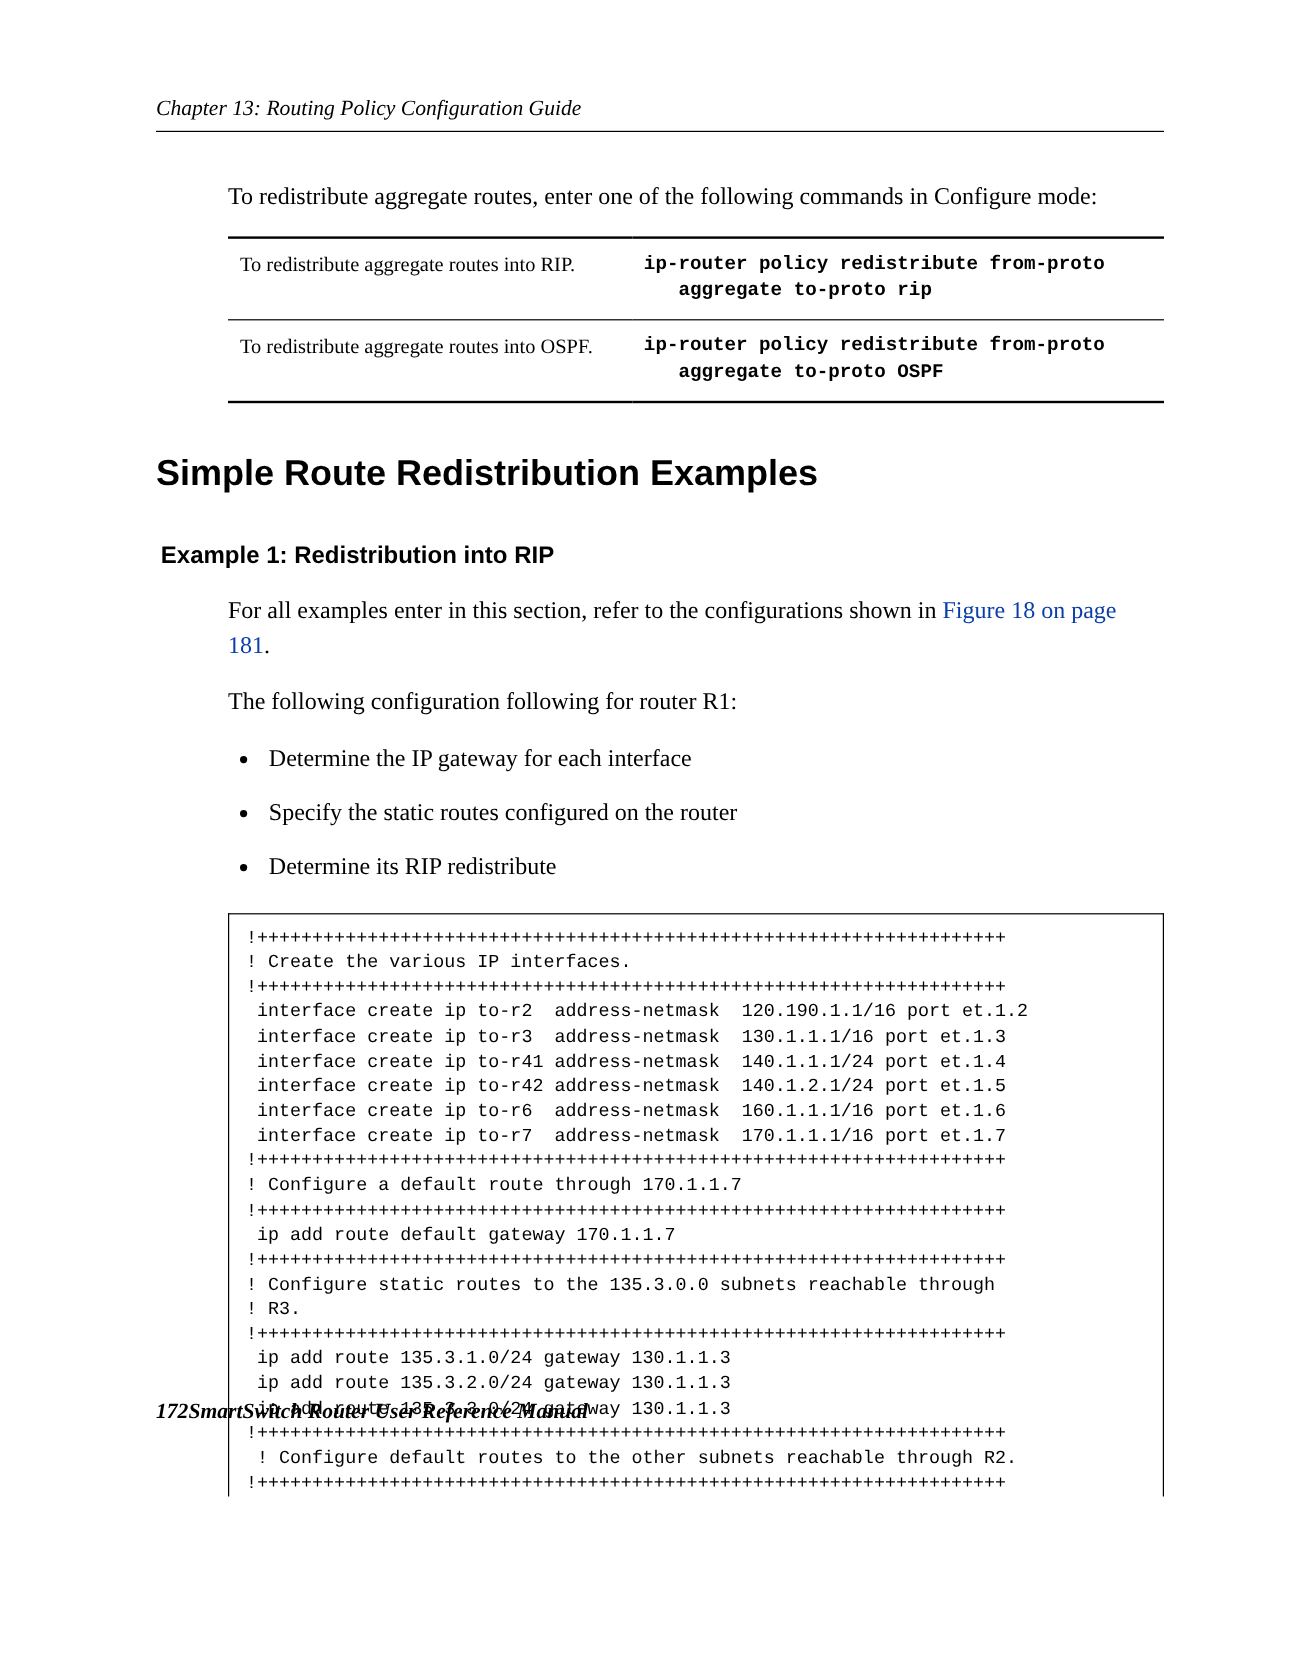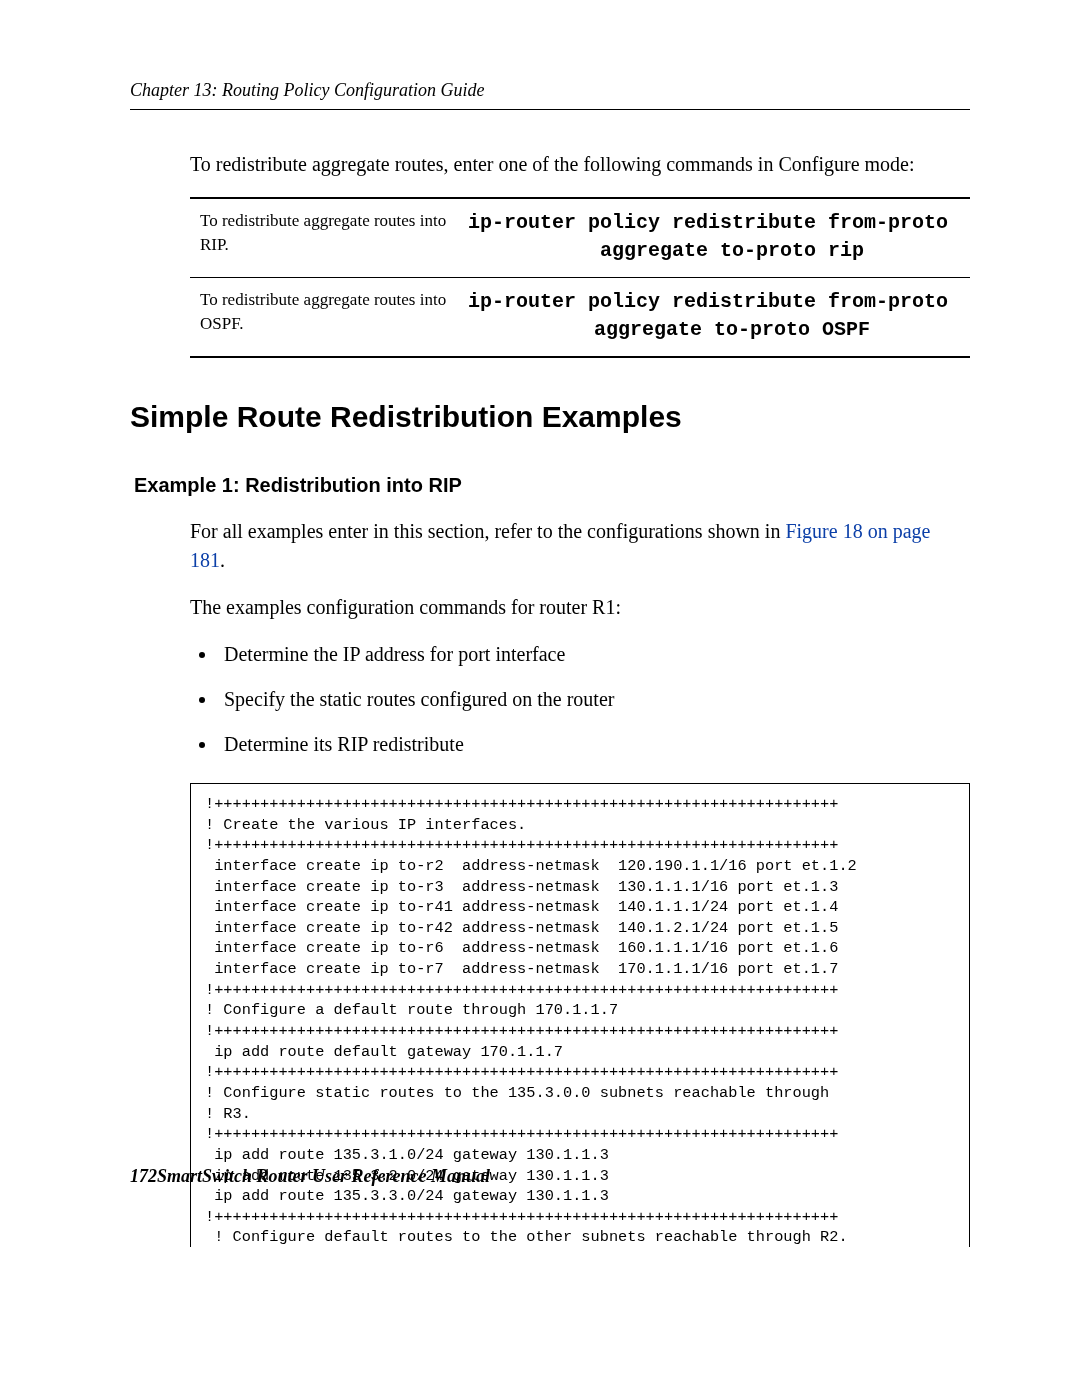--- a/index.html
+++ b/index.html
@@ -41,23 +41,22 @@
     border-top: 1px solid #000;
     padding: 10px 10px 12px 10px;
     vertical-align: top;
     font-size: 17px;
     line-height: 1.4;
   }
   .cmd-table tr.lastrow td { border-bottom: 2.5px solid #000; }
   .cmd-table td.cmd {
     font-family: "Courier New", Courier, monospace;
     font-weight: bold;
-    font-size: 20px;
+    font-size: 16px;
     white-space: pre;
-    text-align: center;
   }
   h1.section-heading {
     font-family: "Helvetica Neue", Helvetica, Arial, sans-serif;
     font-weight: 700;
     font-size: 30px;
     margin: 12px 0 40px 0;
   }
   h2.sub-heading {
     font-family: "Helvetica Neue", Helvetica, Arial, sans-serif;
     font-weight: 700;
@@ -121,24 +120,24 @@
     </table>
 
   <h1 class="section-heading">Simple Route Redistribution Examples</h1>
 
   <h2 class="sub-heading">Example 1: Redistribution into RIP</h2>
 
   <p class="body-text">
     <span>For all examples enter in this section, refer to the configurations shown in </span><span class="link-text">Figure 18 on page 181</span><span>.</span>
   </p>
 
-  <p class="body-text">The examples configuration commands for router R1:</p>
+  <p class="body-text">The following configuration following for router R1:</p>
 
   <ul class="bullets">
-    <li>Determine the IP address for port interface</li>
+    <li>Determine the IP gateway for each interface</li>
     <li>Specify the static routes configured on the router</li>
     <li>Determine its RIP redistribute</li>
   </ul>
 
   <div class="code-block">!++++++++++++++++++++++++++++++++++++++++++++++++++++++++++++++++++++
 ! Create the various IP interfaces.
 !++++++++++++++++++++++++++++++++++++++++++++++++++++++++++++++++++++
  interface create ip to-r2  address-netmask  120.190.1.1/16 port et.1.2
  interface create ip to-r3  address-netmask  130.1.1.1/16 port et.1.3
  interface create ip to-r41 address-netmask  140.1.1.1/24 port et.1.4

